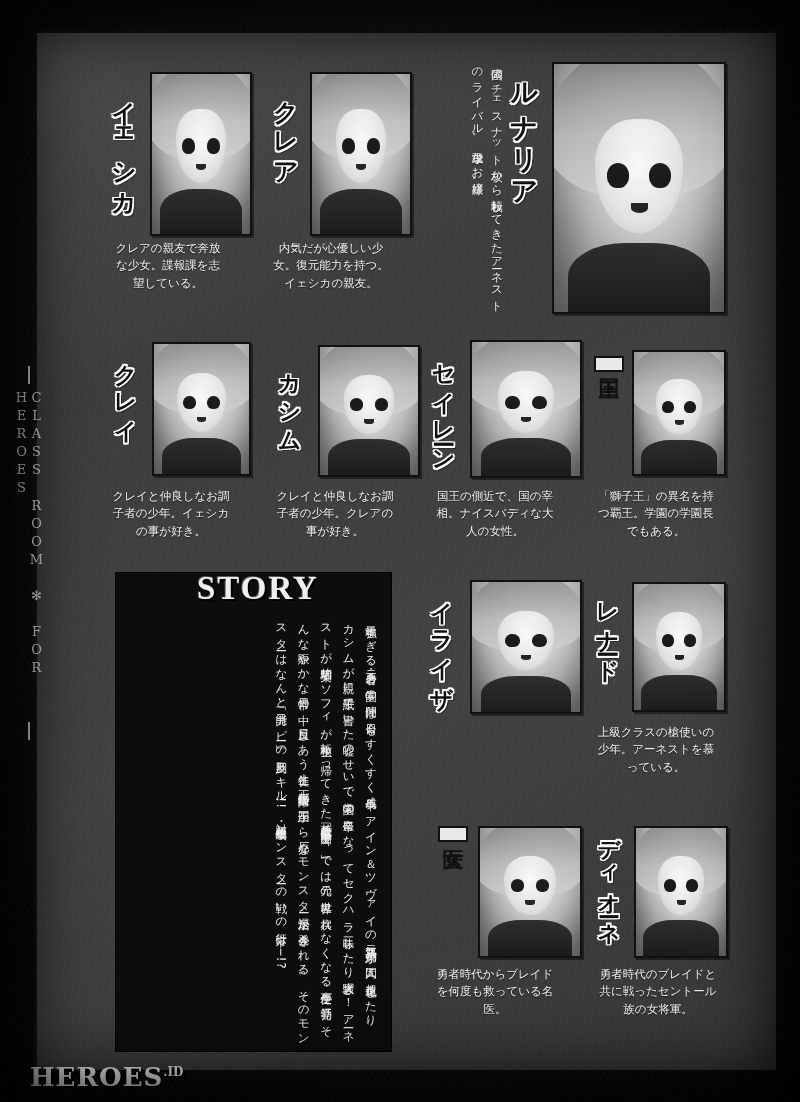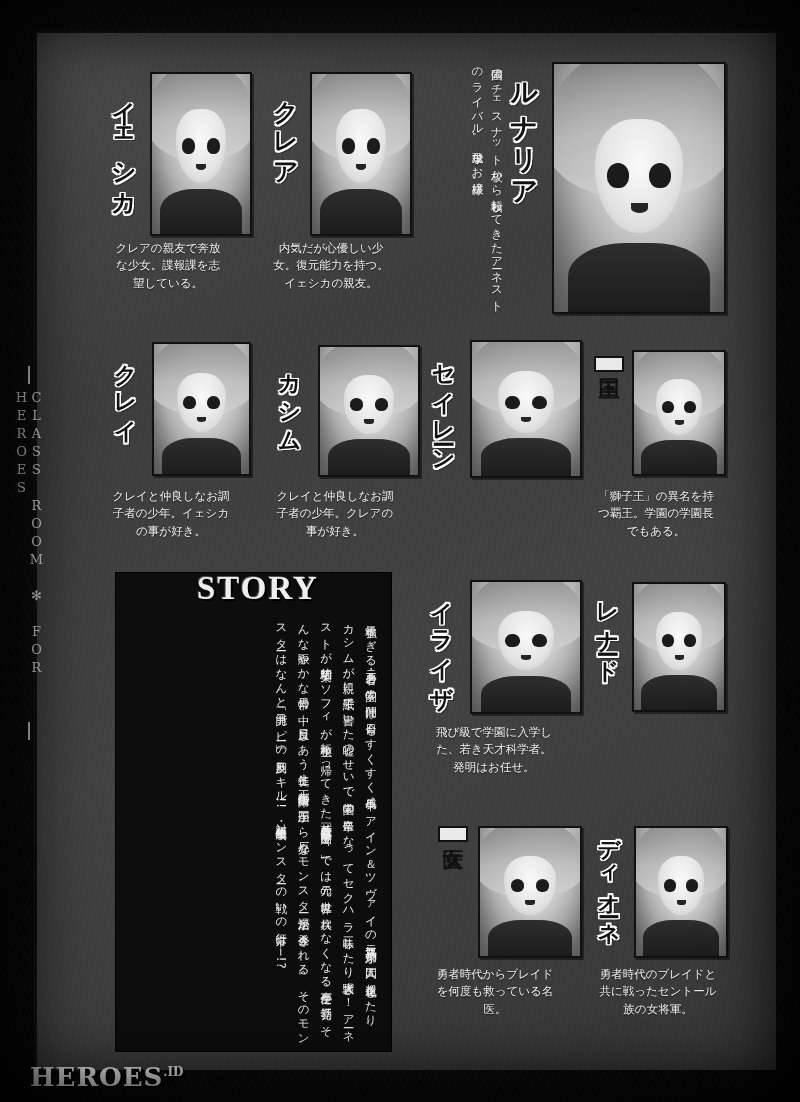--- a/index.html
+++ b/index.html
@@ -276,20 +276,21 @@
         <div class="face"></div>
         <div class="eye l"></div>
         <div class="eye r"></div>
         <div class="mouth"></div>
         <div class="body"></div>
         <div class="shade"></div>
       </div>
     </div>
   </div>
   <div class="vname" style="left:432px;top:348px;font-size:23px;">セイレーン</div>
+  <div class="desc" style="left:436px;top:488px;width:118px;">国王の側近で、国の宰相。ナイスバディな大人の女性。</div>
 
   <div class="char" style="left:632px;top:350px;">
     <div class="portrait" style="width:90px;height:122px;">
       <div class="sketch">
         <div class="hair"></div>
         <div class="face"></div>
         <div class="eye l"></div>
         <div class="eye r"></div>
         <div class="mouth"></div>
         <div class="body"></div>
@@ -307,36 +308,36 @@
         <div class="face"></div>
         <div class="eye l"></div>
         <div class="eye r"></div>
         <div class="mouth"></div>
         <div class="body"></div>
         <div class="shade"></div>
       </div>
     </div>
   </div>
   <div class="vname" style="left:430px;top:586px;font-size:23px;">イライザ</div>
-  <div class="desc" style="left:434px;top:724px;width:120px;">飛び級で学園に入学した、若き天才科学者。発明はお任せ。</div>
 
   <div class="char" style="left:632px;top:582px;">
     <div class="portrait" style="width:90px;height:126px;">
       <div class="sketch">
         <div class="hair"></div>
         <div class="face"></div>
         <div class="eye l"></div>
         <div class="eye r"></div>
         <div class="mouth"></div>
         <div class="body"></div>
         <div class="shade"></div>
       </div>
     </div>
   </div>
   <div class="vname" style="left:596px;top:586px;font-size:23px;">レナード</div>
+  <div class="desc" style="left:596px;top:724px;width:120px;">上級クラスの槍使いの少年。アーネストを慕っている。</div>
 
   <div class="char" style="left:478px;top:826px;">
     <div class="portrait" style="width:100px;height:128px;">
       <div class="sketch">
         <div class="hair"></div>
         <div class="face"></div>
         <div class="eye l"></div>
         <div class="eye r"></div>
         <div class="mouth"></div>
         <div class="body"></div>

